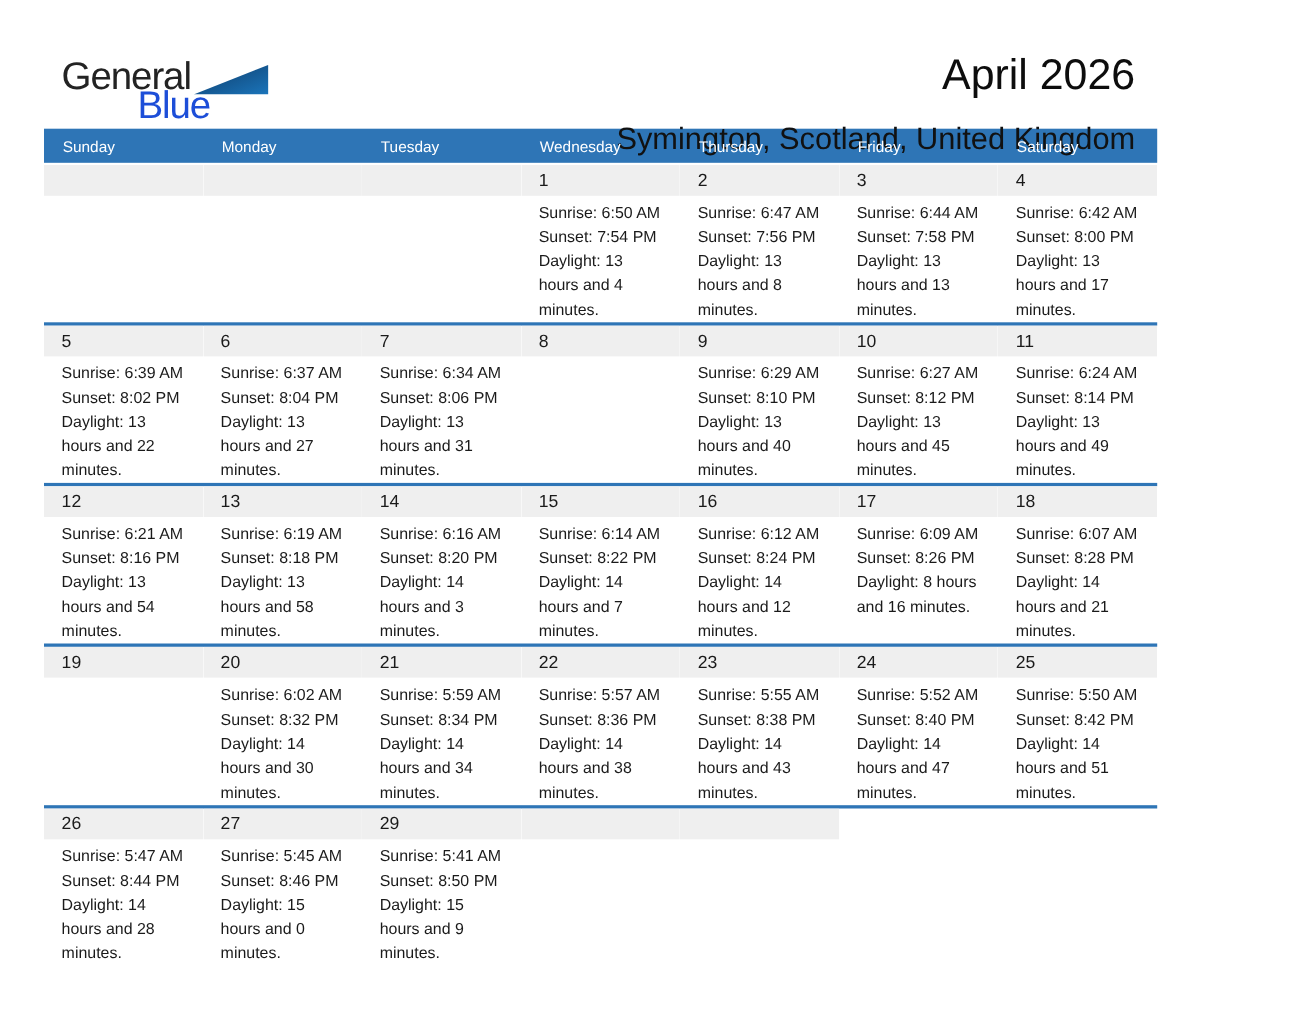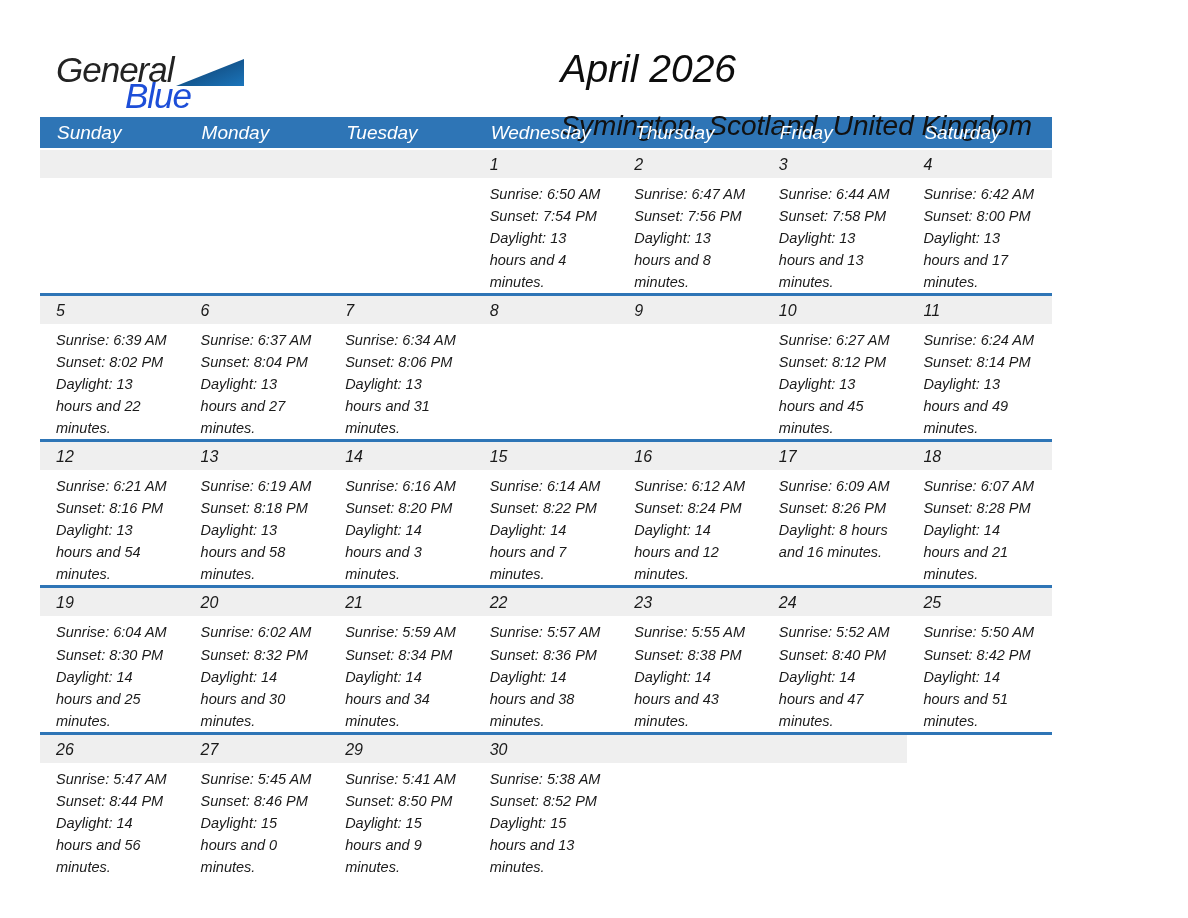--- a/index.html
+++ b/index.html
@@ -3,47 +3,47 @@
 <meta charset="utf-8">
 <style>
   html,body{margin:0;padding:0;}
   body{
     width:1188px;height:918px;
     background:#ffffff;
     font-family:"Liberation Sans","DejaVu Sans",sans-serif;
     color:#1a1a1a;
     overflow:hidden;
   }
-  .page{width:1092px;height:918px;position:relative;font-style:italic;}
+  .page{width:1092px;height:918px;position:relative;}
 
   
   .top{
     display:flex;justify-content:space-between;align-items:flex-start;
     padding:52px 60px 0 56px;height:106px;box-sizing:border-box;
   }
   .logo{position:relative;line-height:1;white-space:nowrap;}
   .logo-row1{display:flex;align-items:flex-end;}
   .logo-general{font-size:35px;color:#232323;letter-spacing:-1px;}
   .logo-tri{display:block;margin-left:2px;margin-bottom:1px;}
   .logo-blue{
     font-size:35px;letter-spacing:-1px;display:block;
     margin-left:69px;margin-top:-9px;
   }
-  .titles{margin-top:-5px;}
+  .titles{text-align:right;margin-top:-5px;}
   .month-title{font-size:39px;color:#0d0d0d;line-height:1.15;}
   .location-subtitle{font-size:28px;color:#111;margin-top:18px;}
 
   
   .calendar{margin:11px 40px 0 40px;}
   .cal-header{
     display:grid;grid-template-columns:repeat(7,1fr);
     height:31px;align-items:center;
   }
   .cal-header .wd{
-    color:#ffffff;font-size:19px;padding-left:17px;
+    color:#ffffff;font-size:14px;padding-left:17px;
     overflow:hidden;white-space:nowrap;
   }
   .weeks{margin-top:2px;}
   .week{display:grid;grid-template-columns:repeat(7,1fr);}
   .week + .week{border-top:3px solid var(--accent);}
   .cell{overflow:hidden;}
   .num{
     height:28px;box-sizing:border-box;
     font-size:16px;color:#1a1a1a;
     padding:5px 0 0 16px;line-height:1.2;
@@ -162,20 +162,25 @@
               <div>Sunrise: 6:34 AM</div>
               <div>Sunset: 8:06 PM</div>
               <div>Daylight: 13 hours and 31 minutes.</div>
             </div>
           </div>
           <div class="cell">
             <div class="num" style="background: rgb(239, 239, 239);">8</div>
           </div>
           <div class="cell">
             <div class="num" style="background: rgb(239, 239, 239);">9</div>
+            <div class="content">
+              <div>Sunrise: 6:29 AM</div>
+              <div>Sunset: 8:10 PM</div>
+              <div>Daylight: 13 hours and 40 minutes.</div>
+            </div>
           </div>
           <div class="cell">
             <div class="num" style="background: rgb(239, 239, 239);">10</div>
             <div class="content">
               <div>Sunrise: 6:27 AM</div>
               <div>Sunset: 8:12 PM</div>
               <div>Daylight: 13 hours and 45 minutes.</div>
             </div>
           </div>
           <div class="cell">
@@ -241,25 +246,20 @@
             <div class="content">
               <div>Sunrise: 6:07 AM</div>
               <div>Sunset: 8:28 PM</div>
               <div>Daylight: 14 hours and 21 minutes.</div>
             </div>
           </div>
         </div>
         <div class="week">
           <div class="cell">
             <div class="num" style="background: rgb(239, 239, 239);">19</div>
-            <div class="content">
-              <div>Sunrise: 6:04 AM</div>
-              <div>Sunset: 8:30 PM</div>
-              <div>Daylight: 14 hours and 25 minutes.</div>
-            </div>
           </div>
           <div class="cell">
             <div class="num" style="background: rgb(239, 239, 239);">20</div>
             <div class="content">
               <div>Sunrise: 6:02 AM</div>
               <div>Sunset: 8:32 PM</div>
               <div>Daylight: 14 hours and 30 minutes.</div>
             </div>
           </div>
           <div class="cell">
@@ -302,48 +302,40 @@
               <div>Daylight: 14 hours and 51 minutes.</div>
             </div>
           </div>
         </div>
         <div class="week">
           <div class="cell">
             <div class="num" style="background: rgb(239, 239, 239);">26</div>
             <div class="content">
               <div>Sunrise: 5:47 AM</div>
               <div>Sunset: 8:44 PM</div>
-              <div>Daylight: 14 hours and 56 minutes.</div>
+              <div>Daylight: 14 hours and 28 minutes.</div>
             </div>
           </div>
           <div class="cell">
             <div class="num" style="background: rgb(239, 239, 239);">27</div>
             <div class="content">
               <div>Sunrise: 5:45 AM</div>
               <div>Sunset: 8:46 PM</div>
               <div>Daylight: 15 hours and 0 minutes.</div>
             </div>
           </div>
           <div class="cell">
             <div class="num" style="background: rgb(239, 239, 239);">29</div>
             <div class="content">
               <div>Sunrise: 5:41 AM</div>
               <div>Sunset: 8:50 PM</div>
               <div>Daylight: 15 hours and 9 minutes.</div>
             </div>
           </div>
           <div class="cell">
-            <div class="num" style="background: rgb(239, 239, 239);">30</div>
-            <div class="content">
-              <div>Sunrise: 5:38 AM</div>
-              <div>Sunset: 8:52 PM</div>
-              <div>Daylight: 15 hours and 13 minutes.</div>
-            </div>
-          </div>
-          <div class="cell">
             <div class="num" style="background: rgb(239, 239, 239);"></div>
             <div class="content"></div>
           </div>
           <div class="cell">
             <div class="num" style="background: rgb(239, 239, 239);"></div>
             <div class="content"></div>
           </div>
         </div>
       </div>
   </div>

